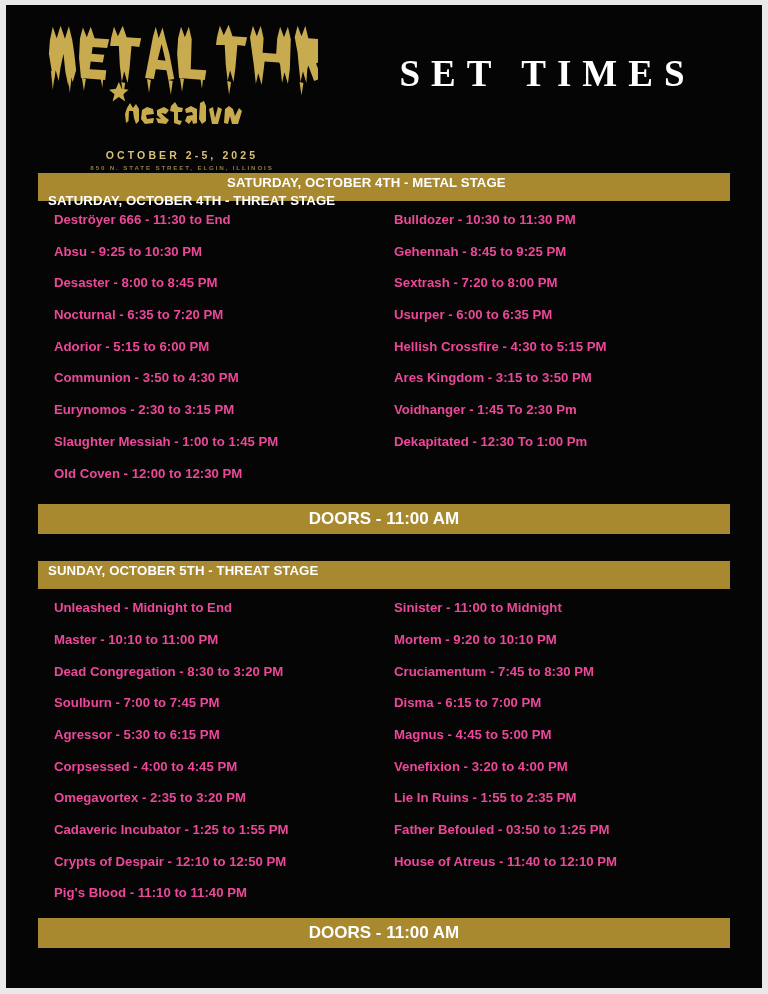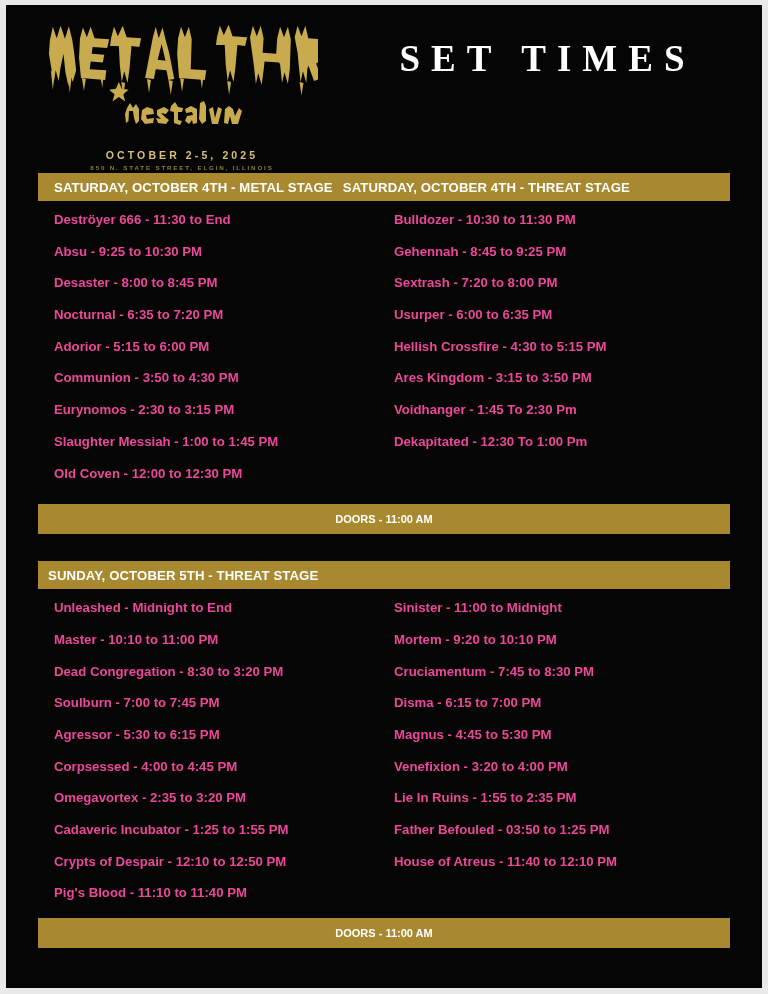--- a/index.html
+++ b/index.html
@@ -69,62 +69,63 @@
     margin-top: 3px;
     color: #8f7c47;
     font-size: 6.2px;
     font-weight: bold;
     letter-spacing: 1.85px;
     white-space: nowrap;
   }
   .set-times {
     position: absolute;
     left: 336px;
-    top: 32px;
+    top: 47px;
     width: 400px;
     text-align: center;
     color: #ffffff;
     font-family: "Liberation Serif", serif;
     font-size: 37px;
     font-weight: bold;
     letter-spacing: 11px;
     text-indent: 11px;
     white-space: nowrap;
   }
 
   
   .sched {
     padding: 0 32px;
   }
   .bar {
     background: #a8892f;
     height: 28px;
     display: flex;
     align-items: center;
+    flex-direction: column;
   }
   .bar.doors {
     justify-content: center;
     height: 30px;
   }
   .bar-title {
     color: #ffffff;
     font-size: 13.2px;
     font-weight: bold;
     letter-spacing: 0.1px;
     white-space: nowrap;
   }
   .bar-col {
     box-sizing: border-box;
     padding-left: 16px;
   }
   .bar-col.left  { width: 346px; }
   .bar-col.right { width: 100%; padding-left: 10px; }
   .doors-label {
     color: #ffffff;
-    font-size: 11px;
+    font-size: 17px;
     font-weight: bold;
   }
 
   .cols {
     display: flex;
     padding-top: 12px;
   }
   .col {
     box-sizing: border-box;
   }
@@ -284,21 +285,21 @@
           <div class="slot">Omegavortex - 2:35 to 3:20 PM</div>
           <div class="slot">Cadaveric Incubator - 1:25 to 1:55 PM</div>
           <div class="slot">Crypts of Despair - 12:10 to 12:50 PM</div>
           <div class="slot">Pig's Blood - 11:10 to 11:40 PM</div>
         </div>
         <div class="col right">
           <div class="slot">Sinister - 11:00 to Midnight</div>
           <div class="slot">Mortem - 9:20 to 10:10 PM</div>
           <div class="slot">Cruciamentum - 7:45 to 8:30 PM</div>
           <div class="slot">Disma - 6:15 to 7:00 PM</div>
-          <div class="slot">Magnus - 4:45 to 5:30 PM</div>
+          <div class="slot">Magnus - 4:45 to 5:00 PM</div>
           <div class="slot">Venefixion - 3:20 to 4:00 PM</div>
           <div class="slot">Lie In Ruins - 1:55 to 2:35 PM</div>
           <div class="slot">Father Befouled - 03:50 to 1:25 PM</div>
           <div class="slot">House of Atreus - 11:40 to 12:10 PM</div>
         </div>
       </div>
 
       <div class="bar doors">
         <span class="doors-label">DOORS - 11:00 AM</span>
       </div>

